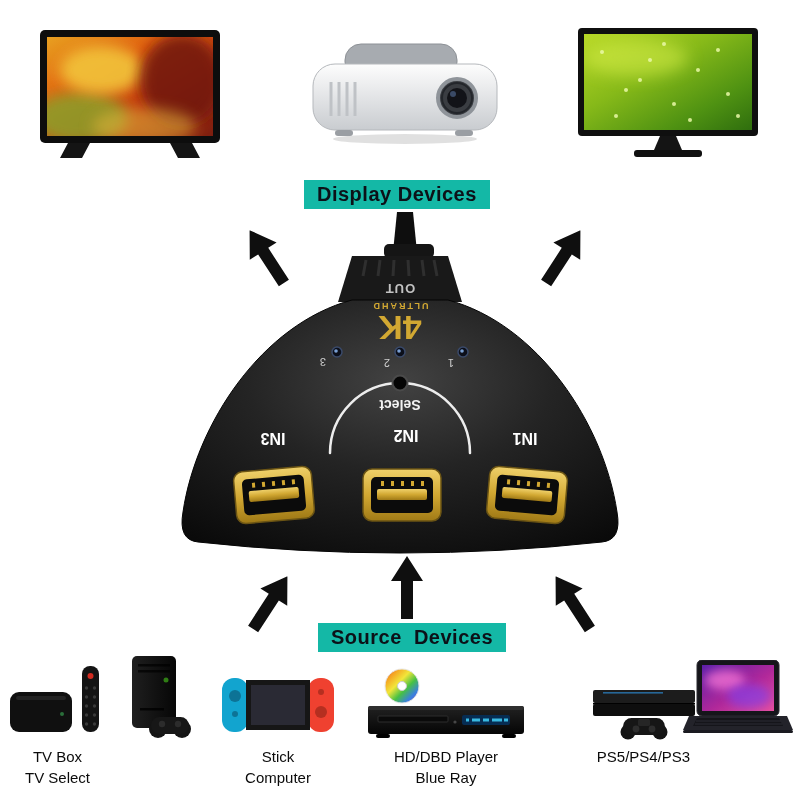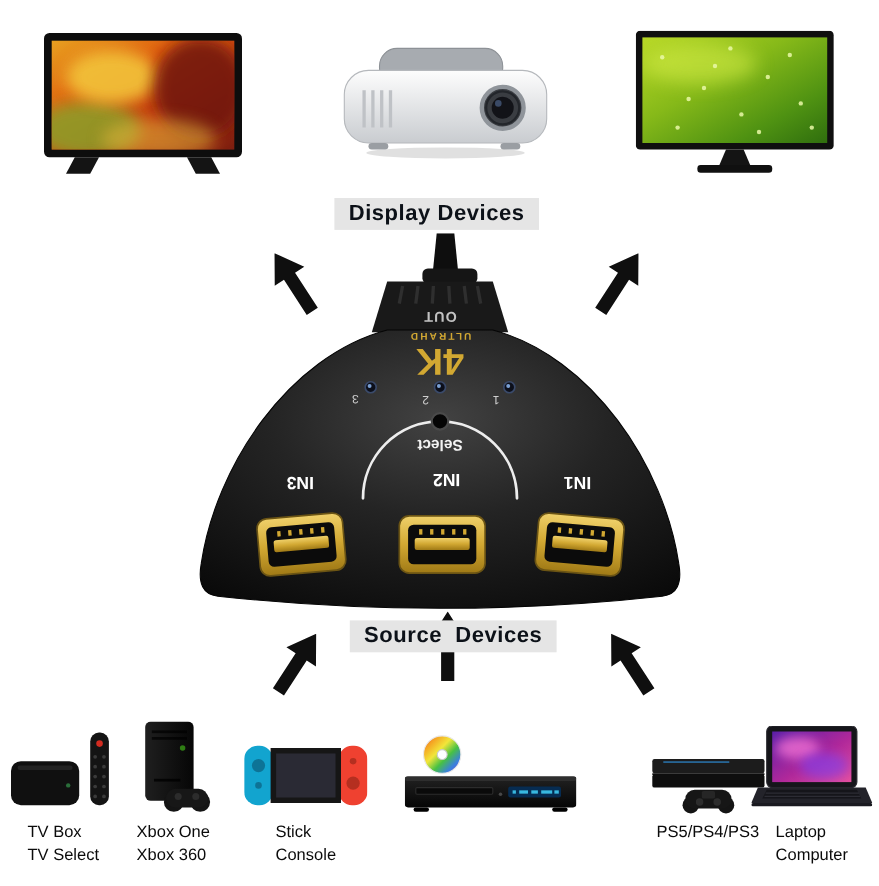--- a/index.html
+++ b/index.html
@@ -3,29 +3,29 @@
 <meta charset="utf-8">
 <style>
   * { margin:0; padding:0; box-sizing:border-box; }
   html,body { background:#ffffff; }
   body {
     width:799px; height:805px; position:relative; overflow:hidden;
     font-family:"Liberation Sans", sans-serif;
   }
   .abs { position:absolute; }
   .tag {
-    position:absolute; background:#e5e5e5; color:#0c1118;
+    position:absolute; background:#14b8a6; color:#0c1118;
     font-size:20px; font-weight:bold; padding:3px 13px;
     white-space:pre; letter-spacing:.5px;
   }
   .arrow { position:absolute; width:34px; height:64px; }
   .arrow svg { display:block; }
   .col { position:absolute; display:flex; flex-direction:column; align-items:center; }
   .devbox { height:85px; display:flex; align-items:flex-end; justify-content:center; }
-  .caption { margin-top:6px; font-size:15px; line-height:1.4; color:#0b0b0b; text-align:left; }
+  .caption { margin-top:6px; font-size:15px; line-height:1.4; color:#0b0b0b; text-align:center; }
   svg text { font-family:"Liberation Sans", sans-serif; }
 </style>
 </head>
 <body>
 
 <div>
 
   <svg class="abs" style="left:40px;top:30px" width="180" height="136" viewBox="0 0 180 136">
     <defs>
       <linearGradient id="tv1g" x1="0" y1="0" x2="1" y2="1">
@@ -225,21 +225,21 @@
           <rect x="-11" y="-14" width="3" height="5"></rect>
           <rect x="-1" y="-14" width="3" height="5"></rect>
           <rect x="9" y="-14" width="3" height="5"></rect>
           <rect x="19" y="-14" width="3" height="5"></rect>
         </g>
       <rect x="-25" y="-6" width="50" height="11" rx="2" fill="url(#goldGrad)"></rect>
     </g>
   </svg>
 
   <div class="tag" style="left:304px;top:180px">Display Devices</div>
-  <div class="tag" style="left:318px;top:564px">Source  Devices</div>
+  <div class="tag" style="left:318px;top:623px">Source  Devices</div>
 
   <div class="col" style="left:0;top:655px;width:115px">
     <div class="devbox">
       <svg width="96" height="78" viewBox="0 0 96 78">
         <rect x="0" y="30" width="62" height="40" rx="9" fill="#101010"></rect>
         <rect x="6" y="34" width="50" height="4" rx="2" fill="#232323"></rect>
         <circle cx="52" cy="52" r="2" fill="#2a6e3a"></circle>
         <rect x="72" y="4" width="17" height="66" rx="8" fill="#141414"></rect>
         <circle cx="80.5" cy="14" r="3" fill="#d22b20"></circle>
         <g fill="#3a3a3a">
@@ -278,42 +278,38 @@
         <rect x="22" y="52" width="24" height="2.5" fill="#000" opacity=".8"></rect>
         <g transform="translate(52,68)">
           <circle cx="-12" cy="5" r="9" fill="#141414"></circle>
             <circle cx="12" cy="5" r="9" fill="#141414"></circle>
           <rect x="-19" y="-7" width="38" height="17" rx="8.5" fill="#171717"></rect>
           <circle cx="-8" cy="0" r="3.2" fill="#2c2c2c"></circle>
             <circle cx="8" cy="0" r="3.2" fill="#2c2c2c"></circle>
         </g>
       </svg>
     </div>
-    <div class="caption">
-      <div>Xbox One</div>
-      <div>Xbox 360</div>
-    </div>
   </div>
 
   <div class="col" style="left:213px;top:655px;width:130px">
     <div class="devbox">
       <svg width="112" height="72" viewBox="0 0 112 72">
         <rect x="0" y="10" width="26" height="54" rx="12" fill="#12a4cf"></rect>
         <circle cx="13" cy="28" r="6" fill="#0d7396"></circle>
         <circle cx="13" cy="46" r="3" fill="#0d7396"></circle>
         <rect x="86" y="10" width="26" height="54" rx="12" fill="#ef4130"></rect>
         <circle cx="99" cy="44" r="6" fill="#b52f20"></circle>
         <circle cx="99" cy="24" r="3" fill="#b52f20"></circle>
         <rect x="24" y="12" width="64" height="50" fill="#161616"></rect>
         <rect x="29" y="17" width="54" height="40" fill="#2a2a34"></rect>
       </svg>
     </div>
     <div class="caption">
       <div>Stick</div>
-      <div>Console</div>
+      <div>Computer</div>
     </div>
   </div>
 
   <div class="col" style="left:368px;top:655px;width:156px">
     <div class="devbox">
       <svg width="156" height="74" viewBox="0 0 156 74">
         <defs>
           <linearGradient id="discg" x1="0" y1="0" x2="1" y2="1">
             <stop offset="0%" stop-color="#e84a3a"></stop>
               <stop offset="20%" stop-color="#f5a623"></stop>
@@ -338,20 +334,24 @@
           <rect x="98" y="52.5" width="3" height="3"></rect>
             <rect x="104" y="52.5" width="8" height="3"></rect>
           <rect x="115" y="52.5" width="6" height="3"></rect>
             <rect x="124" y="52.5" width="10" height="3"></rect>
           <rect x="136" y="52.5" width="4" height="3"></rect>
         </g>
         <rect x="8" y="68" width="14" height="4" rx="2" fill="#000"></rect>
         <rect x="134" y="68" width="14" height="4" rx="2" fill="#000"></rect>
       </svg>
     </div>
+    <div class="caption">
+      <div>HD/DBD Player</div>
+      <div>Blue Ray</div>
+    </div>
   </div>
 
   <div class="col" style="left:576px;top:655px;width:135px">
     <div class="devbox">
       <svg width="110" height="76" viewBox="0 0 110 76">
         <rect x="4" y="26" width="102" height="13" rx="2" fill="#1c1c1c"></rect>
         <rect x="14" y="28" width="60" height="1.6" fill="#2a7ab8" opacity=".8"></rect>
         <rect x="4" y="39" width="102" height="1.5" fill="#000"></rect>
         <rect x="4" y="40" width="102" height="12" rx="2" fill="#0e0e0e"></rect>
         <g transform="translate(55,62)">
@@ -392,19 +392,15 @@
           <ellipse cx="42" cy="20" rx="20" ry="10" fill="#ff7ad9" opacity=".7" filter="url(#lapblur)"></ellipse>
           <ellipse cx="66" cy="36" rx="22" ry="12" fill="#7a3ff0" opacity=".6" filter="url(#lapblur)"></ellipse>
         </g>
         <polygon points="6,56 104,56 110,70 0,70" fill="#23232a"></polygon>
         <polygon points="14,58 96,58 100,66 10,66" fill="#15151a"></polygon>
         <line x1="13" y1="61" x2="98" y2="61" stroke="#2c2c34" stroke-width="1"></line>
         <line x1="12" y1="64" x2="99" y2="64" stroke="#2c2c34" stroke-width="1"></line>
         <rect x="0" y="70" width="110" height="3" rx="1.5" fill="#1a1a20"></rect>
       </svg>
     </div>
-    <div class="caption">
-      <div>Laptop</div>
-      <div>Computer</div>
-    </div>
   </div>
 
 </div>
 
 </body></html>

